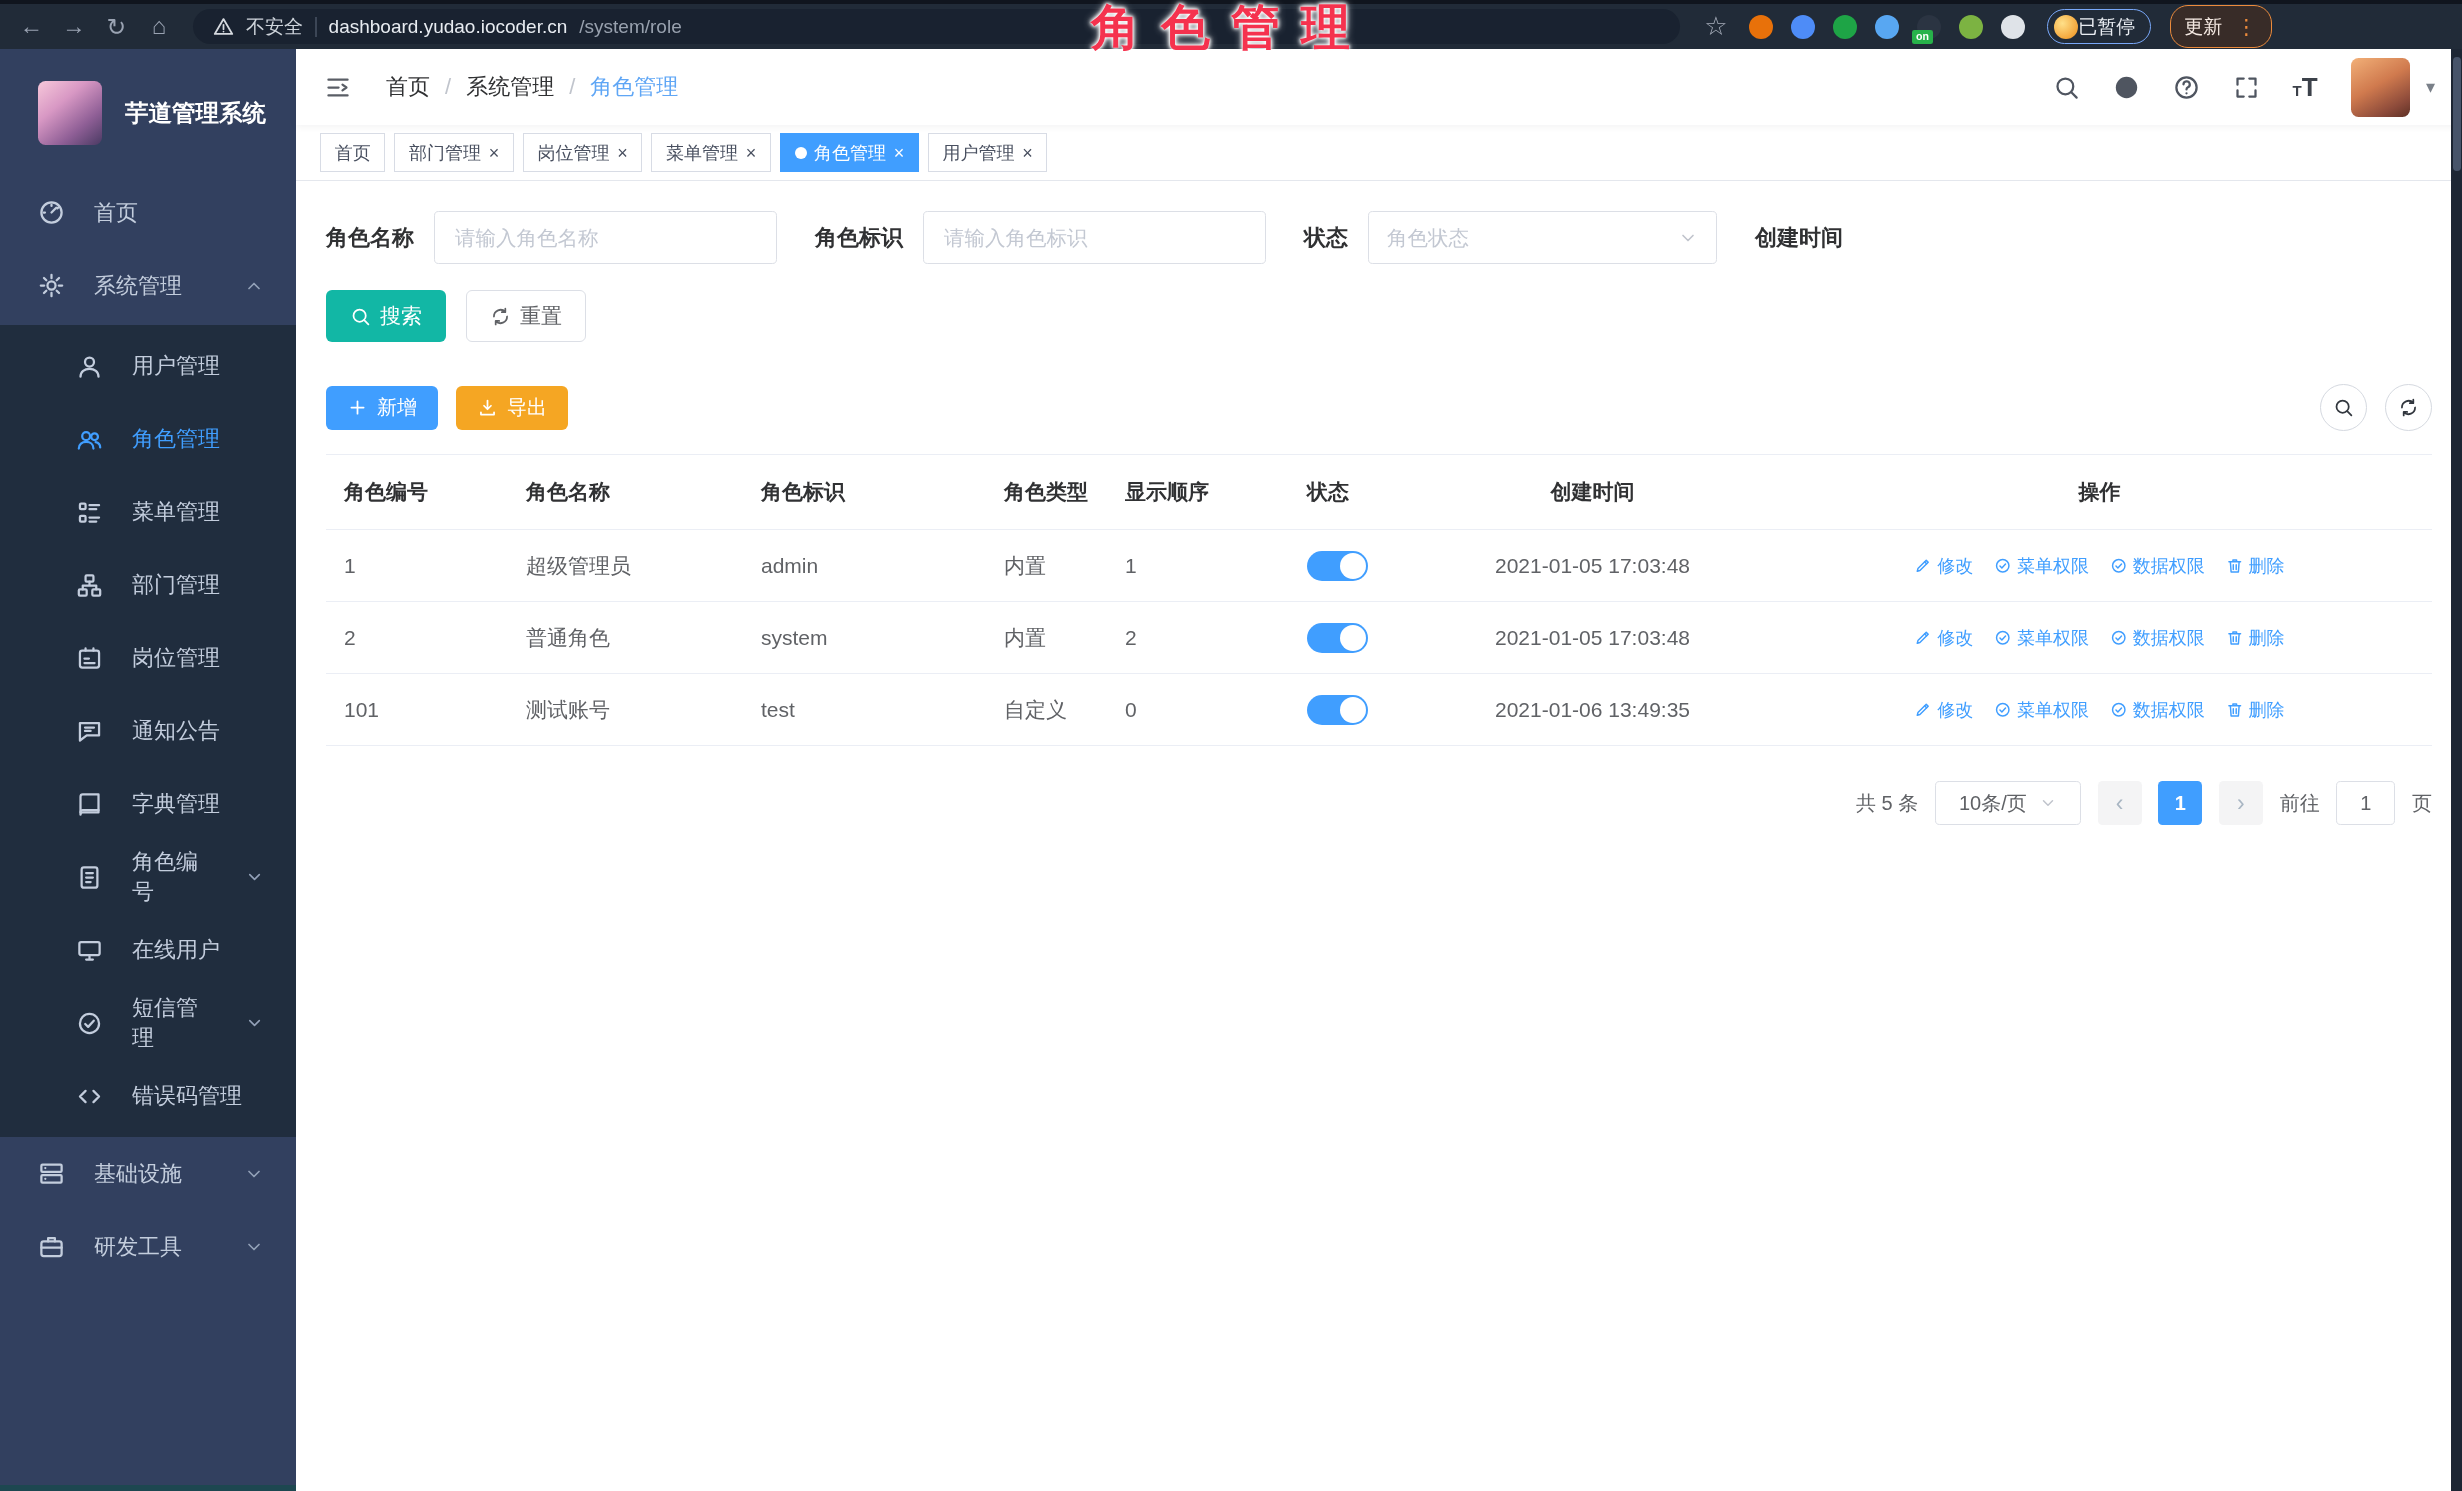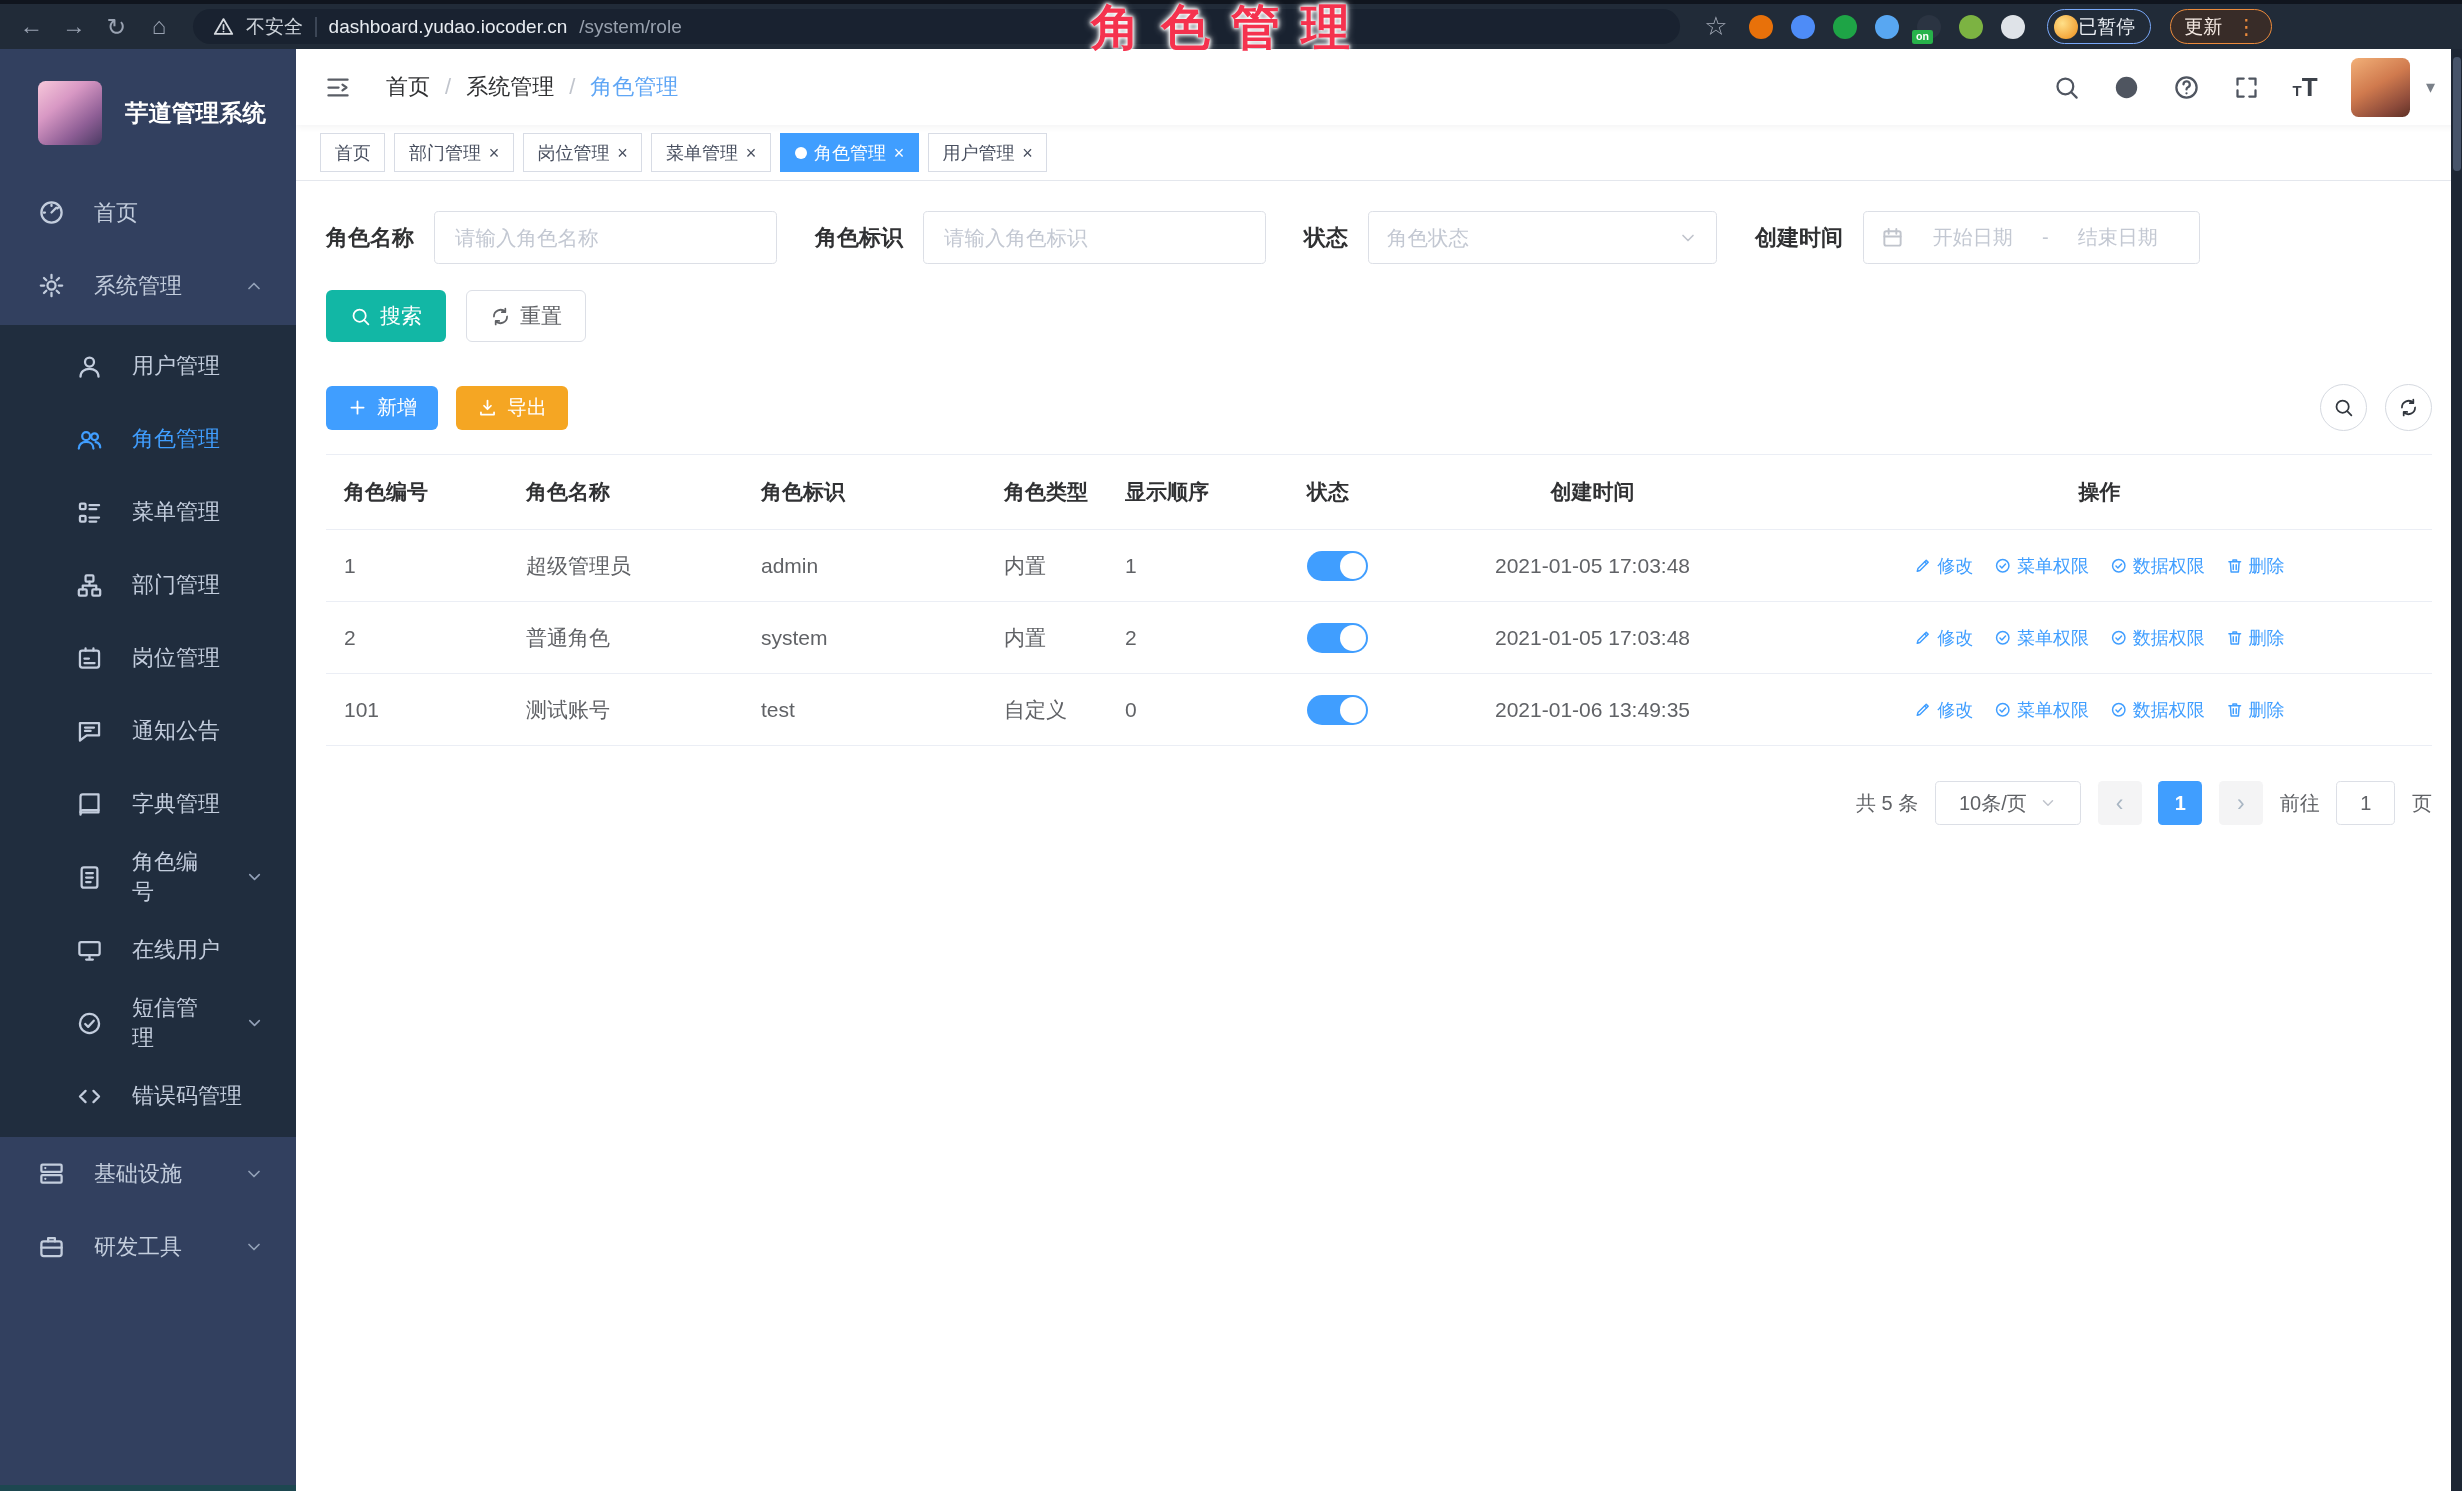--- a/index.html
+++ b/index.html
@@ -19,21 +19,21 @@
   .star-ico { color:#a6adba; font-size:26px; margin:0 7.6px; cursor:pointer; }
   .ext-row { display:flex; align-items:center; gap:18px; margin:0 6px; }
   .ext { width:24px; height:24px; border-radius:50%; position:relative; flex-shrink:0; cursor:pointer; }
   .ext .badge { position:absolute; left:-4.6px; bottom:-5.3px; background:#27b24a; color:#fff;
     font-size:10.6px; line-height:13.7px; padding:0 3.8px; border-radius:2.3px; font-weight:700; }
   .paused-pill { height:35px; border:1.5px solid #79a8f9; border-radius:18px; display:flex;
     align-items:center; padding:0 15px 0 6px; color:#e8ecf1; font-size:19px;
     margin-left:9px; cursor:pointer; }
   .face { width:24px; height:24px; border-radius:50%;
     background:radial-gradient(circle at 35% 35%, #ffe089, #f3a63b 70%, #d98324); }
-  .update-pill { height:35px; border:1.5px solid #ec8b3c; border-radius:18px; background:#382c28;
+  .update-pill { height:43px; border:1.5px solid #ec8b3c; border-radius:18px; background:#382c28;
     display:flex; align-items:center; gap:13.7px; padding:0 13.7px; color:#f4e9e2; font-size:19px;
     margin-left:10.6px; cursor:pointer; }
   .kebab { color:#ec8b3c; font-size:21px; }
   
   .overlay-title { position:absolute; top:-4.6px; left:50%; transform:translateX(-50%);
     font-size:49px; font-weight:700; letter-spacing:21px; color:#f5324e; z-index:100; white-space:nowrap;
     text-shadow:0 0 4.6px #fff,0 0 4.6px #fff,0 0 9px #fff,0 0 1.5px #fff; }
   
   .app { display:flex; height:1443px; }
   .scroll-strip { position:absolute; right:0; top:49px; bottom:0; width:10.6px; background:#1d2634; z-index:55; }
@@ -442,31 +442,20 @@
             <span>角色状态</span>
             <span class="sel-caret">
                 <svg viewBox="0 0 24 24" fill="none" stroke="currentColor" stroke-width="2" stroke-linecap="round" stroke-linejoin="round" width="100%" height="100%">
                   <path d="M6 9l6 6 6-6"></path>
                 </svg>
               </span>
           </div>
         </div>
         <div class="f-group">
           <span class="f-label">创建时间</span>
-          <div class="f-date">
-            <span class="cal">
-                <svg viewBox="0 0 24 24" fill="none" stroke="currentColor" stroke-width="2" stroke-linecap="round" stroke-linejoin="round" width="100%" height="100%">
-                  <rect x="3.5" y="5.5" width="17" height="15" rx="2"></rect>
-                  <path d="M8 3v5M16 3v5M3.5 11h17"></path>
-                </svg>
-              </span>
-            <span class="dspan">开始日期</span>
-            <span>-</span>
-            <span class="dspan">结束日期</span>
-          </div>
         </div>
       </div>
 
       <div class="btn-row">
         <button class="btn btn-search">
           <span class="b-ico">
               <svg viewBox="0 0 24 24" fill="none" stroke="currentColor" stroke-width="2" stroke-linecap="round" stroke-linejoin="round" width="100%" height="100%">
                 <circle cx="11" cy="11" r="7"></circle>
                 <path d="M16.5 16.5L21 21"></path>
               </svg>

